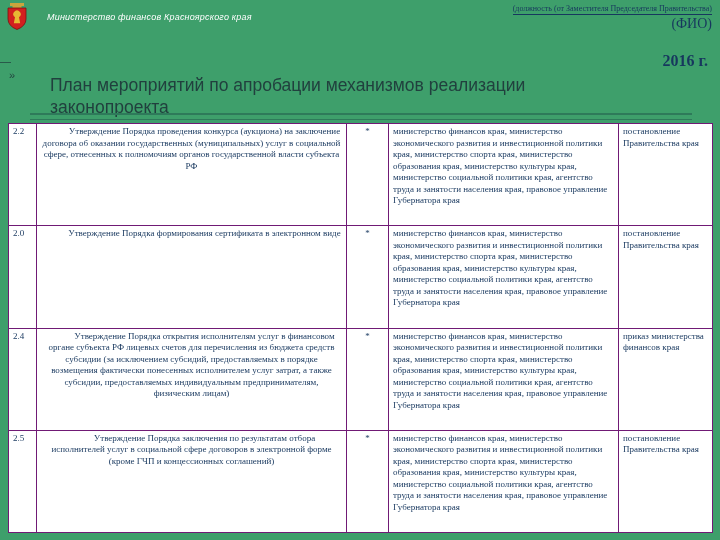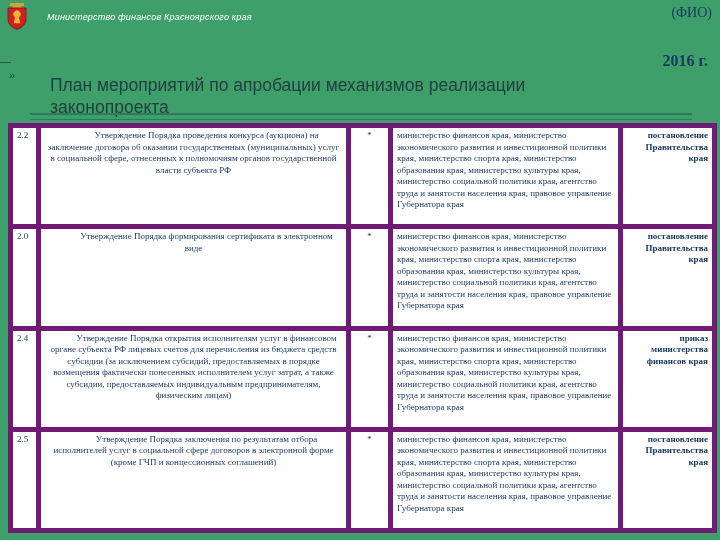--- a/index.html
+++ b/index.html
@@ -80,49 +80,50 @@
     width:704px;height:410px;
     border-collapse:collapse;
     table-layout:fixed;
     background:#ffffff;
     font-family:"Liberation Serif",serif;
     font-size:9px;
     line-height:11.5px;
     color:#17375E;
   }
   .plan-table td{
-    border:5px solid #701a75;
+    border:1px solid #701a75;
     vertical-align:top;
     padding:2px 4px;
     overflow:hidden;
   }
   .cell-num{text-align:left;padding-left:3px;}
   .cell-activity{text-align:center;text-indent:26px;}
   .cell-date{text-align:center;}
   .cell-responsible{}
-  .cell-result{text-align:right;font-weight:bold;}
+  .cell-result{text-align:left;}
 </style>
 </head>
 <body>
 
 <div class="slide">
 
   <header class="top-left">
     <span class="emblem">
       <svg width="22" height="27" viewBox="0 0 22 27" xmlns="http://www.w3.org/2000/svg">
         <rect x="4" y="0" width="14" height="3" fill="#caa53d"></rect>
         <rect x="6.5" y="3" width="9" height="2" fill="#caa53d"></rect>
         <path d="M2 5 H20 V16 Q20 23 11 26.5 Q2 23 2 16 Z" fill="#d21f1f" stroke="#7a1212" stroke-width="0.8"></path>
         <path d="M8 9 q3 -3.5 6 0 q2.2 3 -1 5.2 l1.2 6 h-6.4 l1.2 -6 q-3.2 -2.2 -1 -5.2 z" fill="#e8b833"></path>
       </svg>
     </span>
     <span class="org-name">Министерство финансов Красноярского края</span>
   </header>
 
   <div class="top-right">
+    <div class="position-line">(должность (от Заместителя Председателя Правительства)</div>
     <div class="fio-line">(ФИО)</div>
   </div>
 
   <div class="year">2016 г.</div>
 
   <div class="mark-dash">—</div>
   <div class="mark-chev">»</div>
 
   <h1 class="title">План мероприятий по апробации механизмов реализации законопроекта</h1>
 

